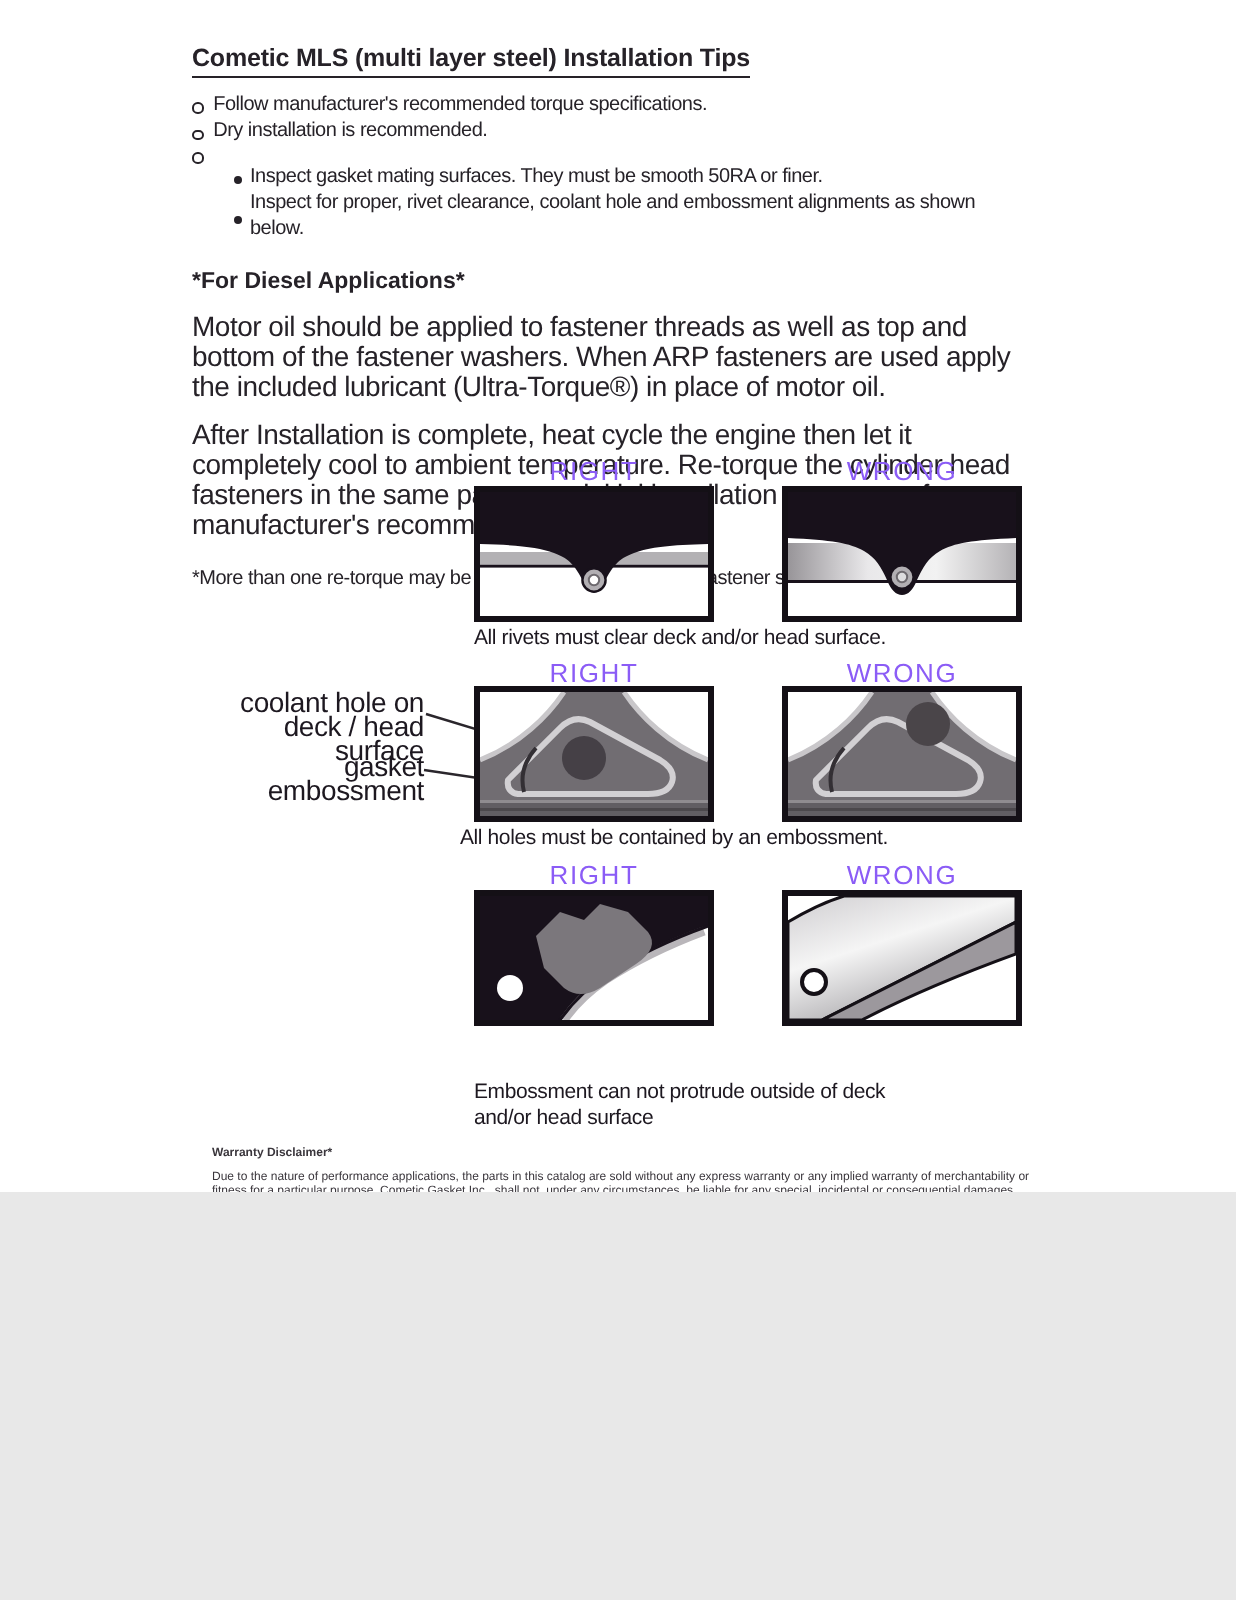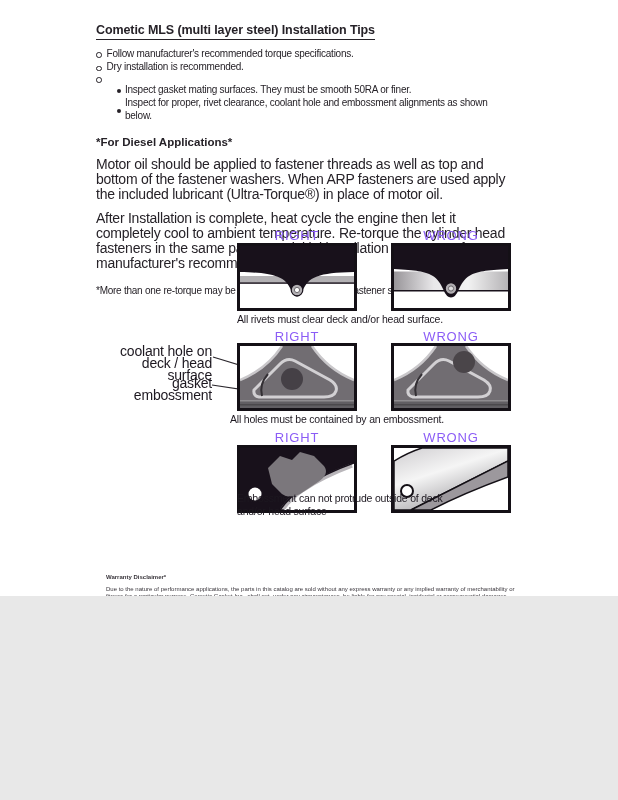--- a/index.html
+++ b/index.html
@@ -180,21 +180,21 @@
           <stop offset="1" stop-color="#9f9da1"></stop>
         </linearGradient>
       </defs>
       <rect x="0" y="0" width="114" height="62" fill="#ffffff"></rect>
       <path d="M0,13 Q15,4 28,0 H114 V13 Q63,39 17,62 H0 Z" fill="url(#g3w)" stroke="#141016" stroke-width="1.5"></path>
       <path d="M17,62 Q63,39 114,13 V29 Q70,45 37,62 Z" fill="#9c989d" stroke="#141016" stroke-width="1.5"></path>
       <circle cx="13" cy="43" r="6" fill="#ffffff" stroke="#141016" stroke-width="2"></circle>
     </svg>
   </div>
 
-  <div class="caption" style="left:237px;top:492px;width:232px;">Embossment can not protrude outside of deck and/or head surface</div>
+  <div class="caption" style="left:237px;top:540px;width:232px;">Embossment can not protrude outside of deck and/or head surface</div>
 
   <div class="warranty">
     <p class="whead">Warranty Disclaimer*</p>
     <p>Due to the nature of performance applications, the parts in this catalog are sold without any express warranty or any implied warranty of merchantability or fitness for a particular purpose.  Cometic Gasket Inc., shall not, under any circumstances, be liable for any special, incidental or consequential damages, including, person, party or property, but not limited to, damage, or loss of property or equipment, loss of profits or revenue, cost of purchased or replacement goods, or claims of customers of the purchase, which may arise and/or result from sale, installation or use of these parts.  Installation of these parts could adversely affect the motor manufacturers warranty coverage.</p>
     <p class="tight">VENUE-The agreed upon venue, in the event of dispute whatsoever between the parties, whether instituted by either party, including, but not limited to, contract terms, payment terms, delivery, type, defects, sufficiency of product, shall be the Court of Common Pleas, Lake County, Ohio or the Painesville Municipal Court, Lake County, Ohio, depending on the amount in controversy.</p>
     <p>This agreement shall be governed by and construed under the laws of the State of Ohio.</p>
     <p>All prices and terms are subject to change without notice.</p>
     <p>Terms COD- Secured with a completed dealer/jobber application on File, COD-Company check with a current credit card number on file.  Open accounts may be established by well rated firms.  A credit application is available upon request.  Open accounts are due payable Net 30 days from date of invoice.  No statement will be sent.  If an account becomes 60 or more days past due, it is subject to being placed on credit hold.  No orders will be shipped or new orders accepted until past due balance is paid.  If an account becomes 90 or more days past due, it is subject to being placed for collections.  All costs of collection are the responsibility of the customer, including attorney fees, court costs, and other expenses of litigation.</p>
     <p>Returns- Authorized (RGA) must be obtained in advance on all returns.  A packing slip or invoice number must accompany the merchandise.  No returns after 30 days from invoice date.  All returns are subject to a 25% restocking charge.  All custom designed and custom manufactured gaskets are non-returnable.</p>
     <p class="tight">Only catalog parts are returnable.</p>

